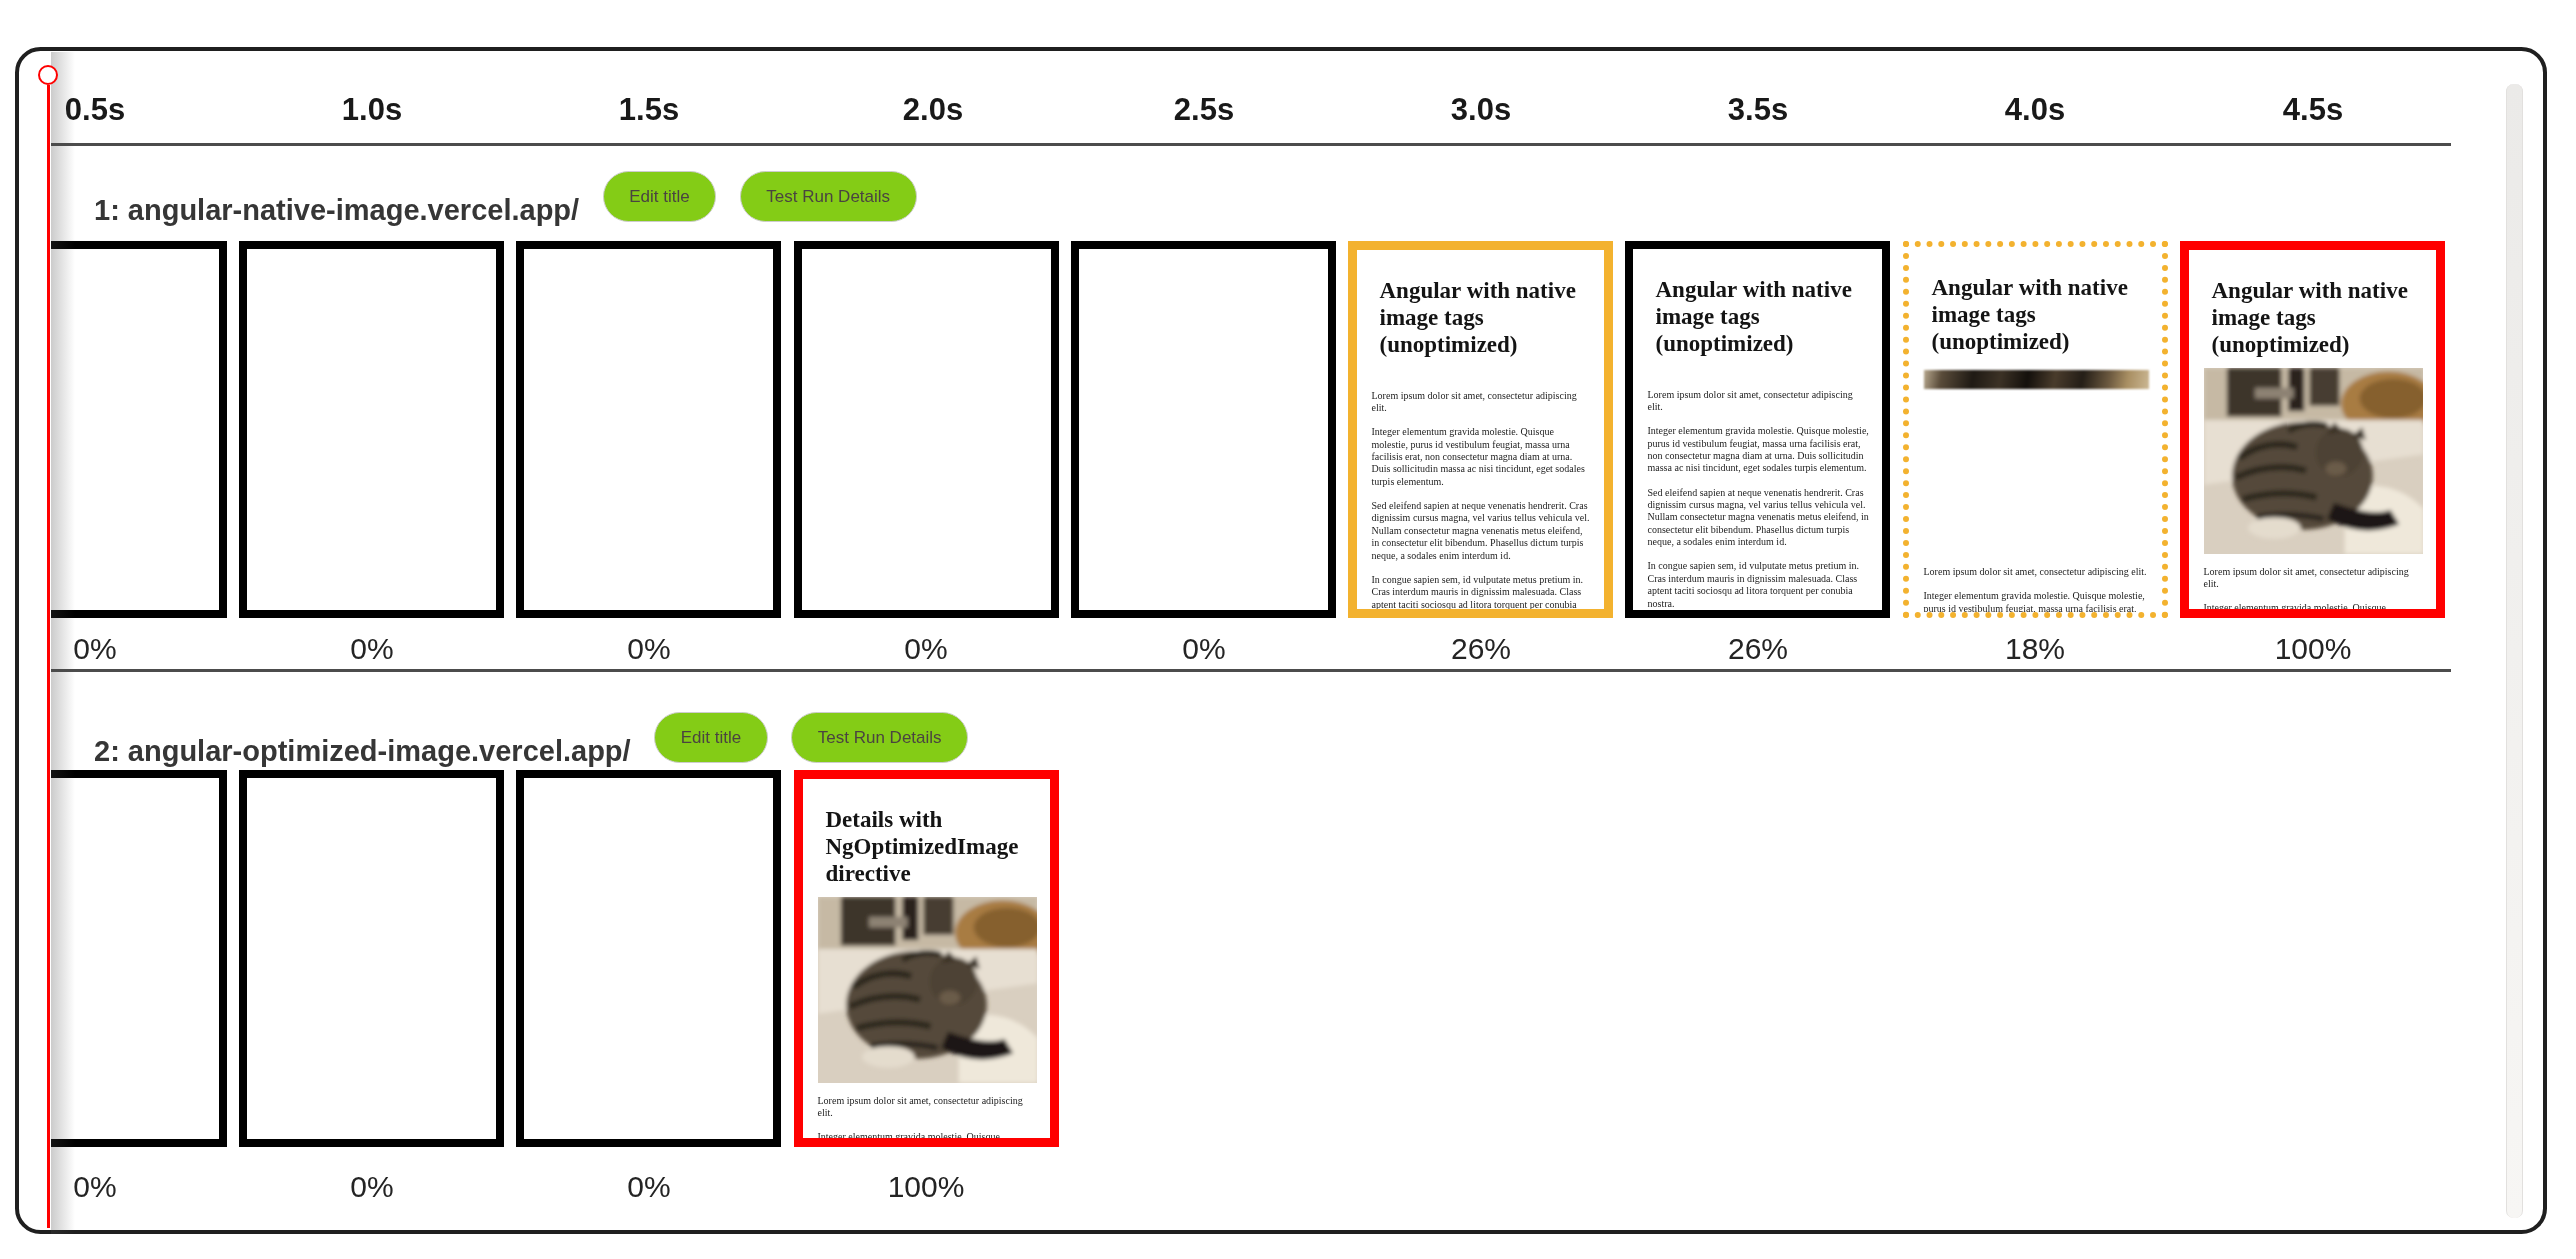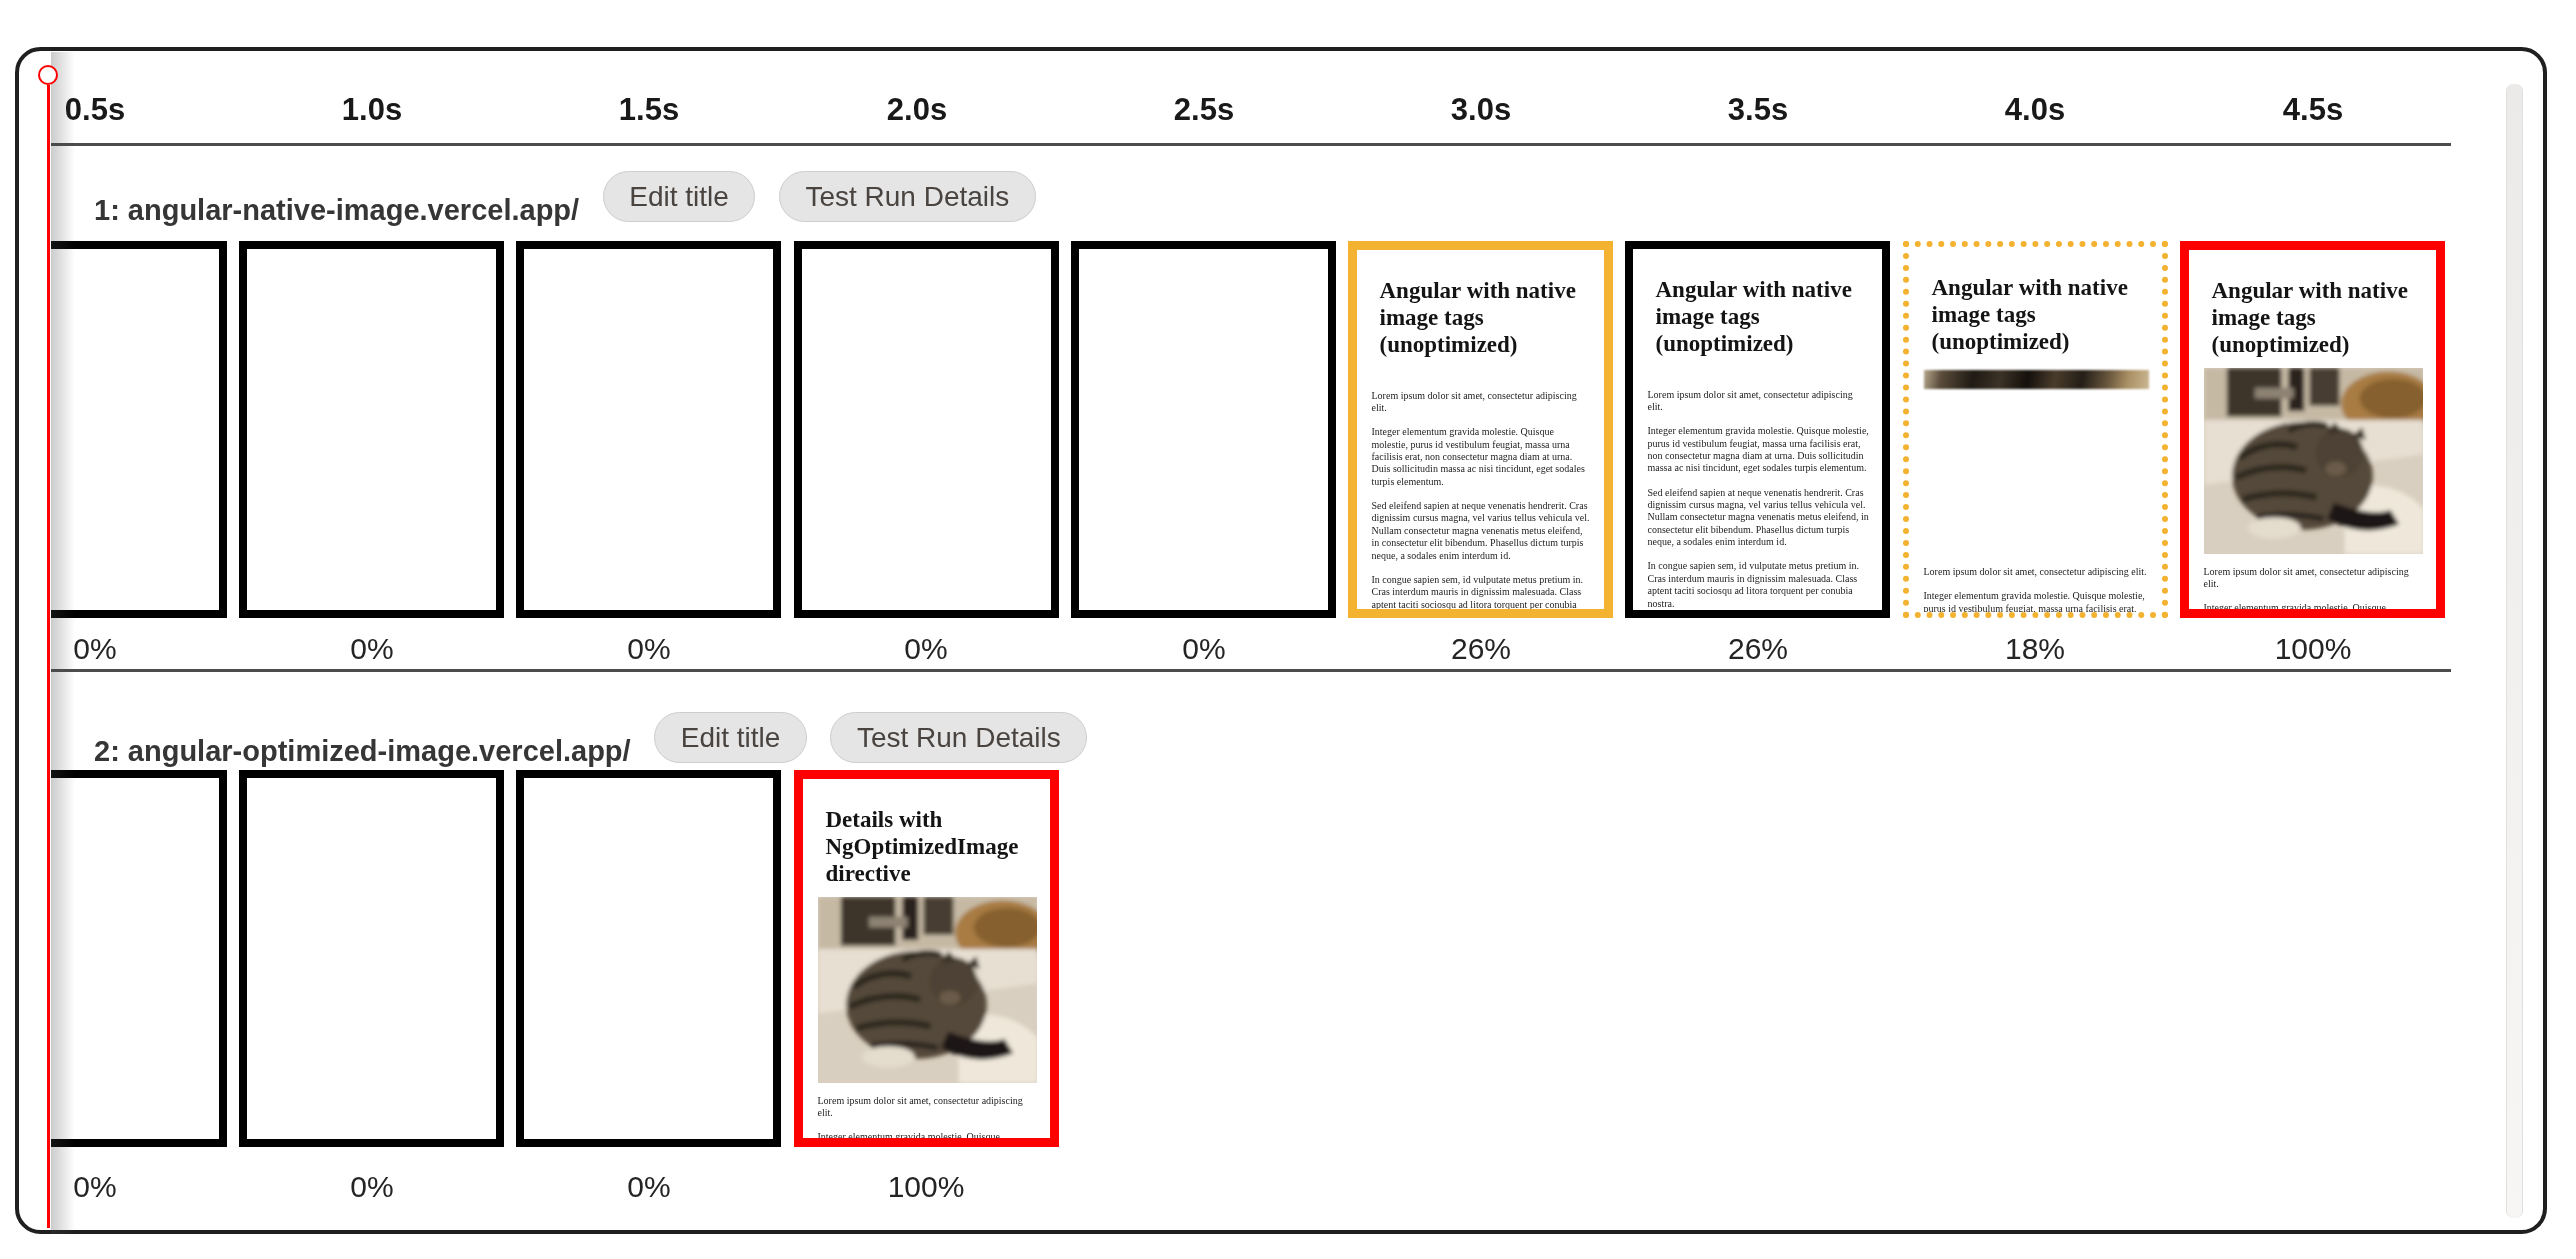--- a/index.html
+++ b/index.html
@@ -19,21 +19,21 @@
   .time-label{position:absolute;top:40px;width:200px;height:36px;text-align:center;
               font-size:31px;font-weight:700;color:#191919;}
   .divider{position:absolute;left:0;width:2400px;height:2.7px;background:#4c4c4c;}
   .divider.d1{top:91px;}
   .divider.d2{top:617px;}
   .run-header{position:absolute;left:43px;display:flex;align-items:center;gap:23.6px;height:53px;}
   .run-header.r1{top:118px;}
   .run-header.r2{top:659px;justify-content:flex-end;}
   .run-title{font-size:29px;font-weight:700;color:#363636;white-space:nowrap;margin-top:28px;}
   .pill-btn{display:flex;align-items:center;height:51px;padding:0 25.5px;border:1.8px solid #cdcdcd;
-            border-radius:27px;background:#e5e5e5;color:#4a4440;font-size:28px;white-space:nowrap;
+            border-radius:27px;background:#84cc16;color:#4a4440;font-size:17px;white-space:nowrap;
             box-sizing:border-box;cursor:pointer;}
   .frame{position:absolute;width:265px;height:377px;background:#fff;box-sizing:border-box;
          border:8.2px solid #000;}
   .row1 .frame{top:189px;}
   .row2 .frame{top:718px;}
   .frame.orange{border:9px solid #f3b22f;}
   .frame.red{border:9px solid #f00;}
   .frame.dotted{border:6.4px dotted #f3b22f;}
   .pct-label{position:absolute;width:200px;height:36px;text-align:center;font-size:30px;
              color:#242424;}
@@ -62,21 +62,21 @@
   <div class="panel"></div>
   <div class="red-circle"></div>
   <div class="red-line"></div>
 
   <div class="content">
     <div class="left-shadow"></div>
 
     <div class="time-label" style="left:-56px">0.5s</div>
     <div class="time-label" style="left:221px">1.0s</div>
     <div class="time-label" style="left:498px">1.5s</div>
-    <div class="time-label" style="left:766px">2.0s</div>
+    <div class="time-label" style="left:782px">2.0s</div>
     <div class="time-label" style="left:1053px">2.5s</div>
     <div class="time-label" style="left:1330px">3.0s</div>
     <div class="time-label" style="left:1607px">3.5s</div>
     <div class="time-label" style="left:1884px">4.0s</div>
     <div class="time-label" style="left:2162px">4.5s</div>
 
     <div class="divider d1"></div>
 
     <div class="run-header r1">
       <span class="run-title">1: angular-native-image.vercel.app/</span>

